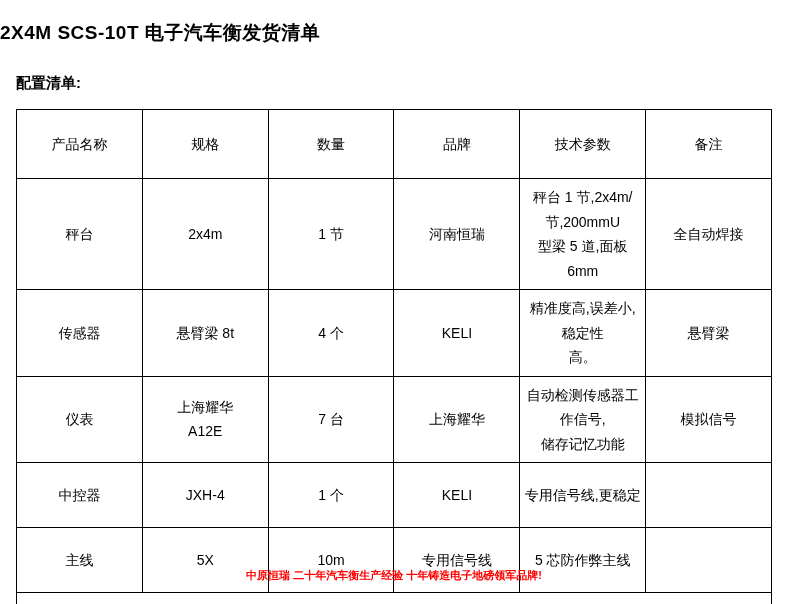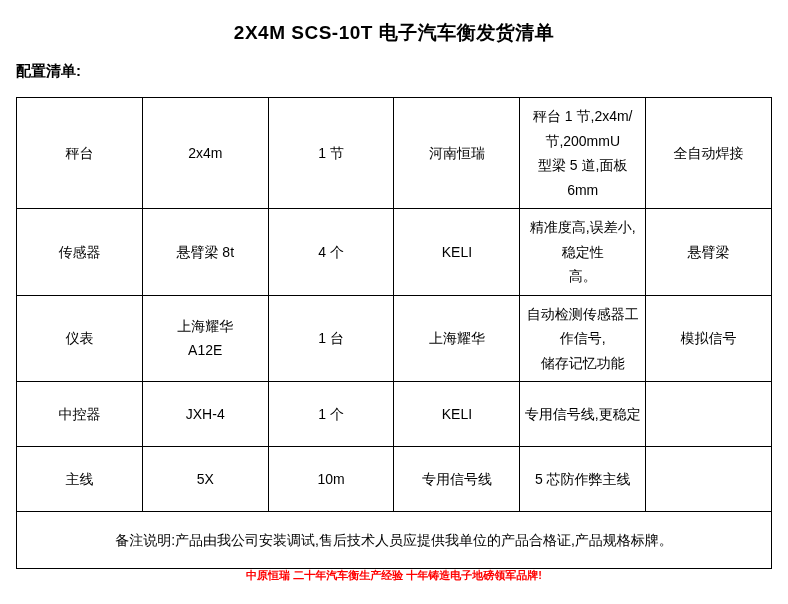--- a/index.html
+++ b/index.html
@@ -14,29 +14,29 @@
     color: #000000;
     overflow: hidden;
   }
   .page {
     position: relative;
     width: 788px;
     height: 604px;
     box-sizing: border-box;
   }
   .doc-title {
-    text-align: center;
+    text-align: left;
     font-size: 19px;
     font-weight: bold;
     letter-spacing: 0.5px;
     padding-top: 20px;
     font-family: "Liberation Sans", "DejaVu Sans", sans-serif;
   }
   .subtitle {
-    margin-top: 16px;
+    margin-top: 28px;
     margin-left: 16px;
     font-size: 15px;
     font-weight: bold;
     font-family: "Liberation Sans", "DejaVu Sans", sans-serif;
   }
   table.spec {
     margin-top: 16px;
     margin-left: 16px;
     border-collapse: collapse;
     width: 756px;
@@ -89,20 +89,28 @@
 <body>
 
 <div class="page">
 
   <div class="doc-title">2X4M SCS-10T 电子汽车衡发货清单</div>
 
   <div class="subtitle">配置清单:</div>
 
   <table class="spec">
     <tbody>
+      <tr class="header-row">
+        <td>产品名称</td>
+        <td>规格</td>
+        <td>数量</td>
+        <td>品牌</td>
+        <td>技术参数</td>
+        <td>备注</td>
+      </tr>
 
       <tr class="tall-row">
         <td>秤台</td>
         <td>2x4m</td>
         <td>1 节</td>
         <td>河南恒瑞</td>
         <td>
             <span class="cell-multiline">秤台 1 节,2x4m/节,200mmU
 型梁 5 道,面板 6mm</span>
           </td>
@@ -120,21 +128,21 @@
           </td>
         <td>悬臂梁</td>
       </tr>
 
       <tr class="tall-row">
         <td>仪表</td>
         <td>
             <span class="cell-multiline">上海耀华
 A12E</span>
           </td>
-        <td>1 台</td>
+        <td>7 台</td>
         <td>上海耀华</td>
         <td>
             <span class="cell-multiline">自动检测传感器工作信号,
 储存记忆功能</span>
           </td>
         <td>模拟信号</td>
       </tr>
 
       <tr class="body-row">
         <td>中控器</td>

